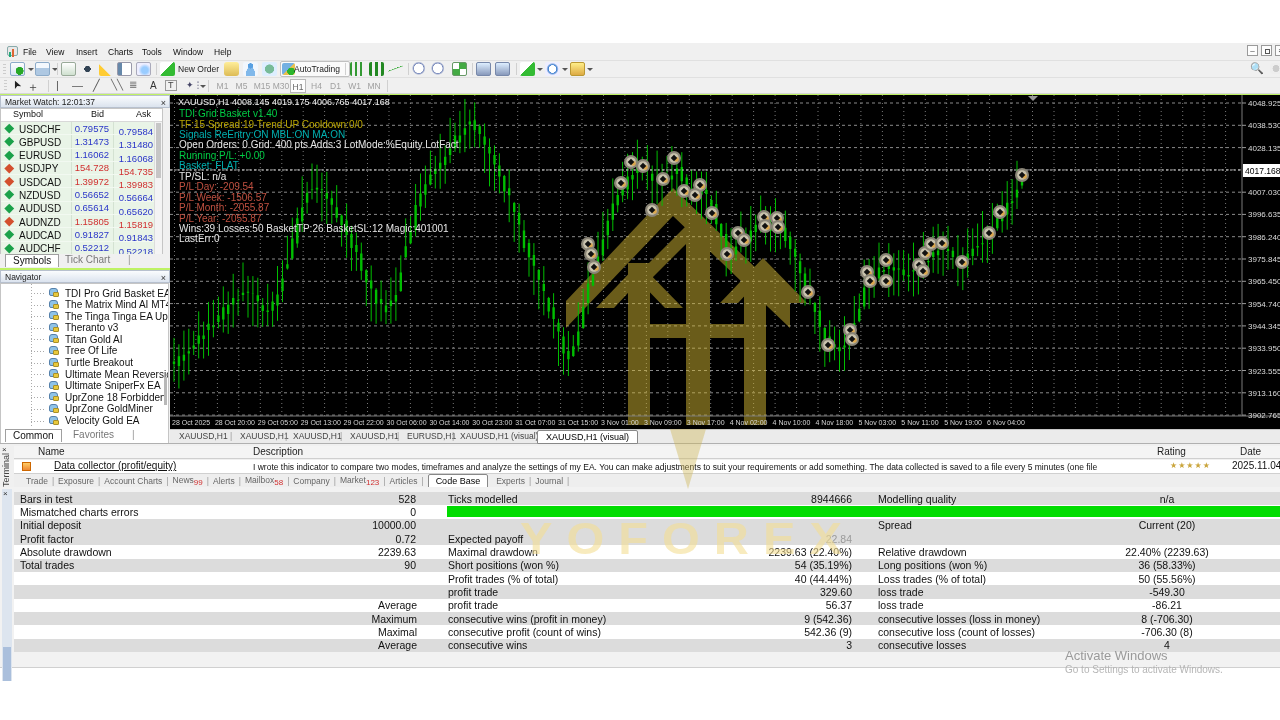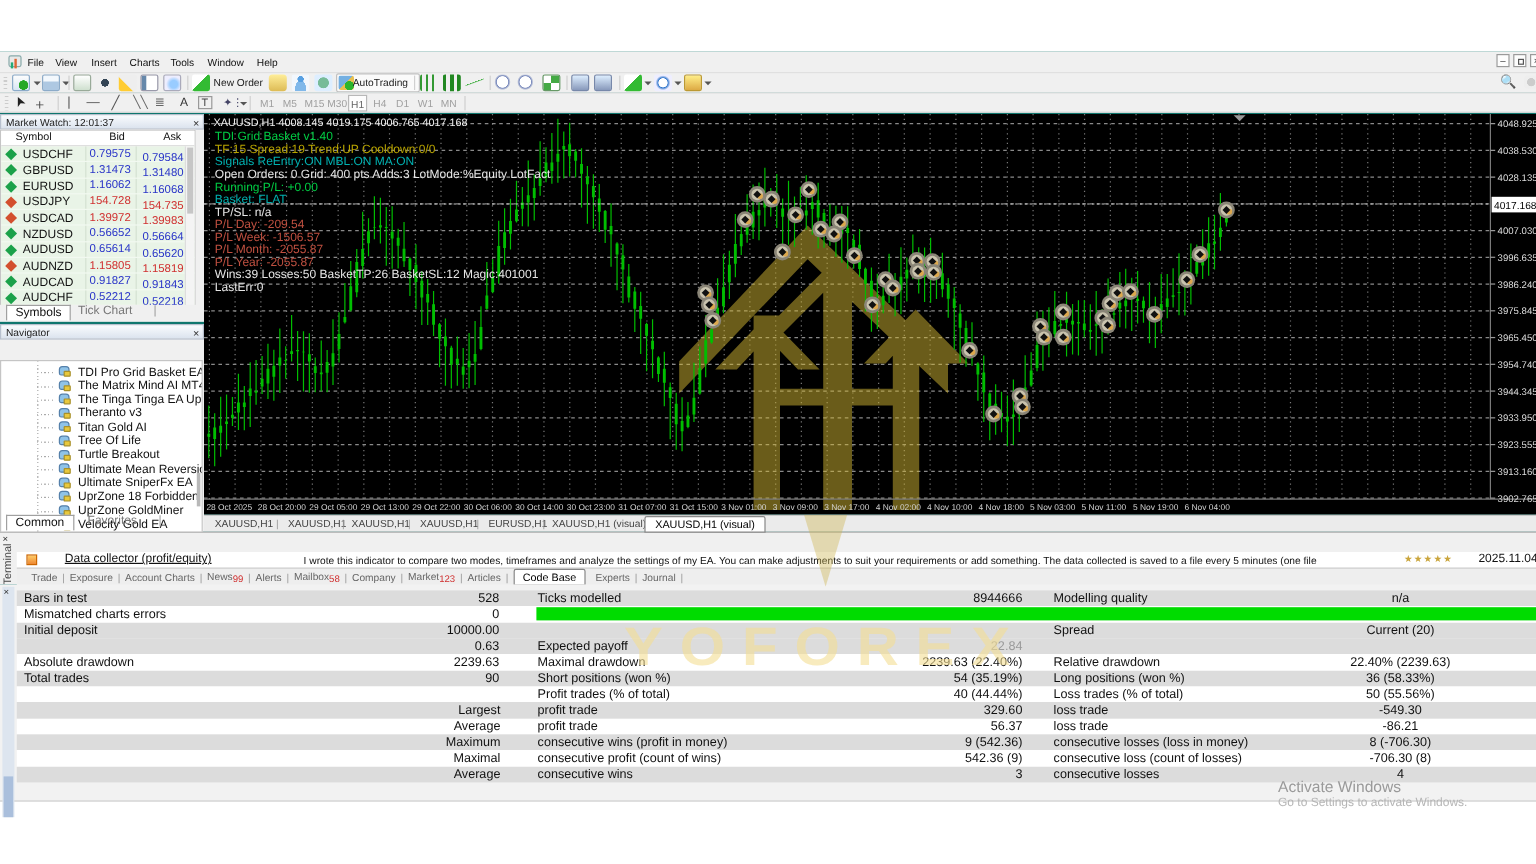--- a/index.html
+++ b/index.html
@@ -1,16 +1,16 @@
 <!DOCTYPE html>
 <html><head><meta charset="utf-8"><style>
 *{margin:0;padding:0;box-sizing:border-box}
 body{width:1280px;height:720px;background:#fff;font-family:"Liberation Sans",sans-serif;position:relative;overflow:hidden}
 svg text{font-family:"Liberation Sans",sans-serif}
-.app{position:absolute;left:0;top:43px;width:1280px;height:624px;background:#0f766e}
+.app{position:absolute;left:0;top:43px;width:1280px;height:624px;background:#bef264}
 
 .menubar{position:absolute;left:0;top:0;width:1280px;height:17px;background:#f0f0f0;font-size:8.5px;color:#111}
 .menubar span.m{position:absolute;top:4px}
 .appico{position:absolute;left:7px;top:3px;width:11px;height:10px;background:#e8e8e8;border:1px solid #8aa;border-radius:2px}
 .appico:before{content:"";position:absolute;left:1px;top:5px;width:2px;height:5px;background:#2a7}
 .appico:after{content:"";position:absolute;left:4px;top:2px;width:2px;height:8px;background:#d63}
 .wbtn{position:absolute;top:2px;width:11px;height:11px;border:1px solid #9a9a9a;background:#fdfdfd;font-size:8px;line-height:9px;text-align:center;color:#333}
 
 .tb1{position:absolute;left:0;top:17px;width:1280px;height:17px;background:#f0f0f0;border-top:1px solid #e0e0e0}
 .tb2{position:absolute;left:0;top:34px;width:1280px;height:17px;background:#f0f0f0;border-top:1px solid #e0e0e0;border-bottom:1px solid #d6d6d6}
@@ -33,21 +33,21 @@
 .sym{position:absolute;left:18px;top:1.5px;color:#111;font-size:10px}
 .bid{position:absolute;left:50px;top:0.5px;width:58px;text-align:right}
 .ask{position:absolute;left:98px;top:4px;width:54px;text-align:right}
 .colline{position:absolute;top:0;bottom:0;width:1px;background:#d4e2d2}
 .mwsb{position:absolute;right:0;top:13px;width:8px;height:133px;background:#f4f4f4;border-left:1px solid #ddd}
 .mwsb:before{content:"";position:absolute;left:1px;top:1px;width:5px;height:55px;background:#c6c6c6}
 .ptabs{position:absolute;left:0;bottom:0;width:100%;height:14px;font-size:10px;color:#777}
 .ptab{position:absolute;top:0;height:13px;padding:0 7px;line-height:12px}
 .ptab.act{background:#fff;border:1px solid #a0a0a0;border-bottom:none;color:#111;z-index:2}
 
-.navbody{position:absolute;left:0;top:30px;width:169px;height:185px;background:#fff;border:1px solid #c5c5c5;overflow:hidden}
+.navbody{position:absolute;left:0;top:13px;width:169px;height:185px;background:#fff;border:1px solid #c5c5c5;overflow:hidden}
 .treeline{position:absolute;left:30px;top:0;width:1px;height:144px;background:repeating-linear-gradient(#aaa 0 1px,transparent 1px 3px)}
 .navrow{position:relative;height:11.6px}
 .stub{position:absolute;left:30px;top:6px;width:14px;height:1px;background:repeating-linear-gradient(90deg,#aaa 0 1px,transparent 1px 3px)}
 .eaicon{position:absolute;left:48px;top:1px;width:11px;height:10px}
 .ea1{position:absolute;left:0;top:0;width:9px;height:8px;background:#8fc3e8;border-radius:3px 3px 2px 2px;border:1px solid #5580aa}
 .ea2{position:absolute;left:4px;top:4px;width:6px;height:5px;background:#e8c83c;border-radius:1px;border:1px solid #a8902a}
 .navtxt{position:absolute;left:64px;top:0.5px;font-size:10px;color:#111;white-space:nowrap}
 .navsb{position:absolute;right:1px;top:93px;width:3px;height:28px;background:#b8b8b8}
 
 .ctabs{position:absolute;left:170px;top:386px;width:1110px;height:14px;background:#ebebeb;border-top:1px solid #c8c8c8;font-size:8.5px;color:#444}
@@ -741,20 +741,26 @@
       <span class="ctsep" style="left:227px">|</span>
   <span class="ctab" style="left:237px">EURUSD,H1</span>
       <span class="ctsep" style="left:282px">|</span>
   <span class="ctab" style="left:290px">XAUUSD,H1 (visual)</span>
   <span class="ctact" style="left:367px">XAUUSD,H1 (visual)</span>
  </div>
 
  <div class="term">
   <span class="tx">×</span>
       <span class="tvert">Terminal</span>
+  <div class="thead">
+   <span style="position:absolute;left:24px">Name</span>
+   <span style="position:absolute;left:239px">Description</span>
+   <span style="position:absolute;left:1143px">Rating</span>
+   <span style="position:absolute;left:1226px">Date</span>
+  </div>
   <div class="trow">
    <span style="position:absolute;left:8px;top:2px;width:9px;height:9px;background:linear-gradient(#fc6,#e83);border:1px solid #c60"></span>
    <span style="position:absolute;left:40px;text-decoration:underline">Data collector (profit/equity)</span>
    <span style="position:absolute;left:239px;width:845px;white-space:nowrap;overflow:hidden;font-size:8.5px;top:2px">I wrote this indicator to compare two modes, timeframes and analyze the settings of my EA. You can make adjustments to suit your requirements or add something. The data collected is saved to a file every 5 minutes (one file per instance)</span>
    <span style="position:absolute;left:1156px;top:1px;color:#caa53c;font-size:8px;letter-spacing:1px">★★★★★</span>
    <span style="position:absolute;left:1218px;width:60px">2025.11.04</span>
   </div>
   <div class="ttabs">
    <span class="tt">Trade</span>
         <i>|</i>
@@ -802,21 +808,22 @@
         </div>
         <div class="rrow" style="background:#dcdcdc">
           <span class="c1l">Initial deposit</span>
           <span class="c1v">10000.00</span>
           <span class="c2l"></span>
           <span class="c2v"></span>
           <span class="c3l">Spread</span>
           <span class="c3v">Current (20)</span>
         </div>
         <div class="rrow" style="background:#dcdcdc">
-          <span class="c1v">0.63</span>
+          <span class="c1l">Profit factor</span>
+          <span class="c1v">0.72</span>
           <span class="c2l">Expected payoff</span>
           <span class="c2v"><i style="font-style:normal;color:#9a9a9a">22.84</i></span>
           <span class="c3l"></span>
           <span class="c3v"></span>
         </div>
         <div class="rrow" style="background:#ffffff">
           <span class="c1l">Absolute drawdown</span>
           <span class="c1v">2239.63</span>
           <span class="c2l">Maximal drawdown</span>
           <span class="c2v">2239.63 (22.40%)</span>
@@ -833,21 +840,20 @@
         </div>
         <div class="rrow" style="background:#ffffff">
           <span class="c1l"></span>
           <span class="c1v"></span>
           <span class="c2l">Profit trades (% of total)</span>
           <span class="c2v">40 (44.44%)</span>
           <span class="c3l">Loss trades (% of total)</span>
           <span class="c3v">50 (55.56%)</span>
         </div>
         <div class="rrow" style="background:#dcdcdc">
-          <span class="c1l" style="text-align:right;padding-right:3px">Largest</span>
           <span class="c1v"></span>
           <span class="c2l">profit trade</span>
           <span class="c2v">329.60</span>
           <span class="c3l">loss trade</span>
           <span class="c3v">-549.30</span>
         </div>
         <div class="rrow" style="background:#ffffff">
           <span class="c1l" style="text-align:right;padding-right:3px">Average</span>
           <span class="c1v"></span>
           <span class="c2l">profit trade</span>

